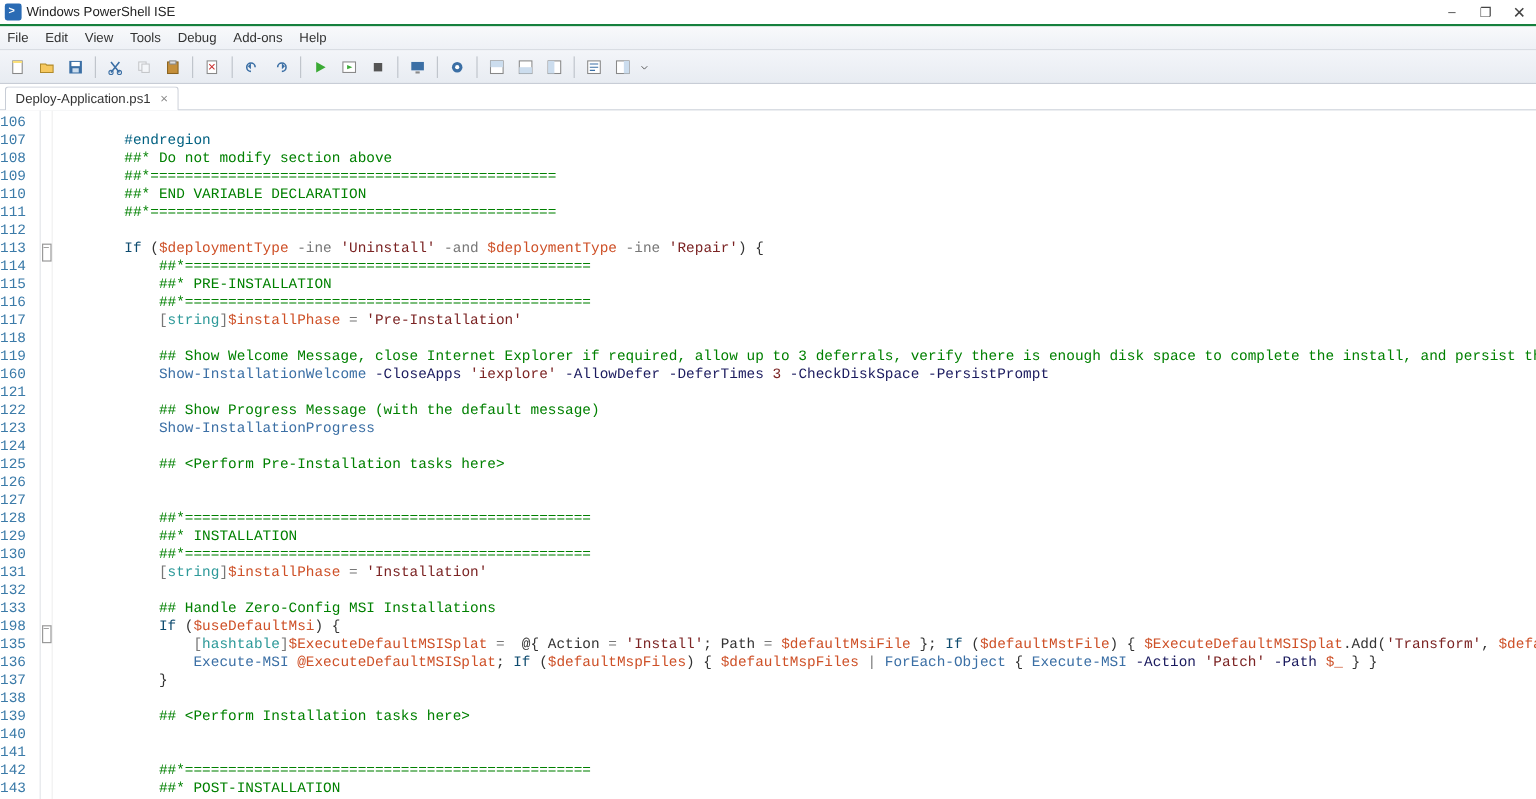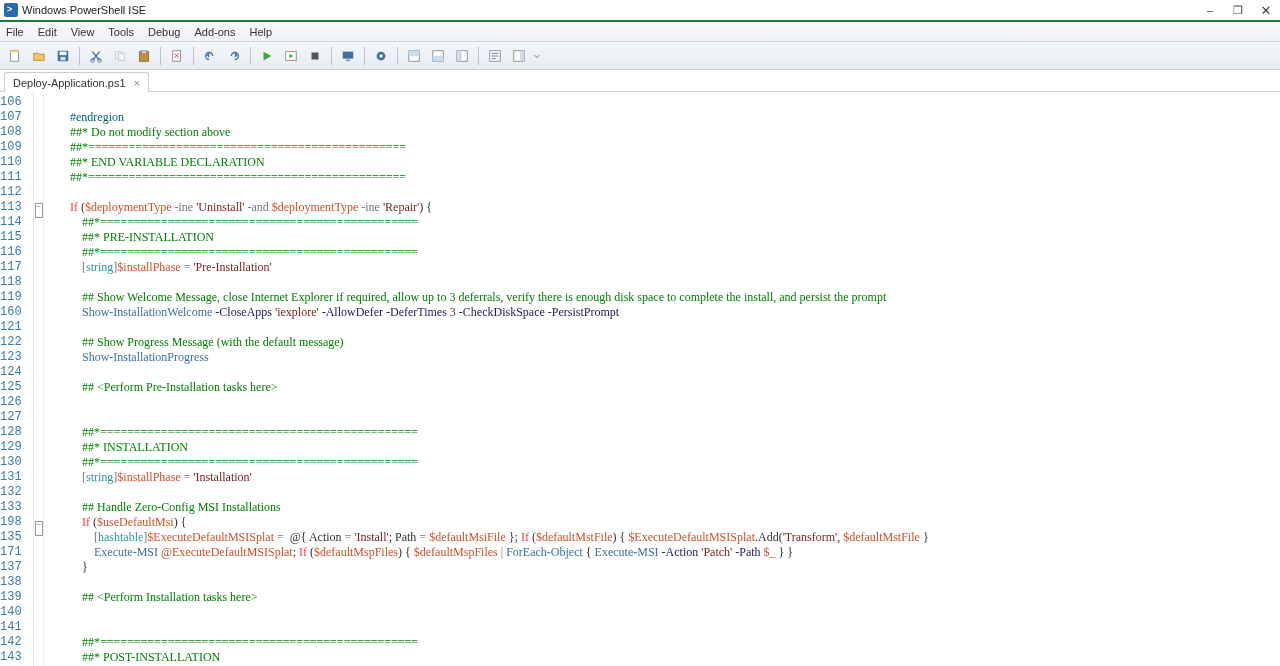--- a/index.html
+++ b/index.html
@@ -140,24 +140,24 @@
 .fold-box { border: 1px solid #999; width: 8px; height: 8px; margin: 3px auto 0; line-height: 6px; font-size: 8px; }
 .minus::before { content: "−"; }
 .code {
   flex: 1;
   padding-left: 2px;
   padding-top: 3px;
   white-space: pre;
   color: #333;
   overflow: hidden;
 }
-.code .ln { height: 15px; font-family: Liberation Serif, serif; }
+.code .ln { height: 15px; }
 
 .cmt { color: #008000; }
-.kw  { color: #ef4444; text-align: right; }
+.kw  { color: #0c4a6e; text-align: right; }
 .cmd { color: #3b6fa5; }
 .var { color: #ce5027; }
 .str { color: #7b2323; }
 .op  { color: #777; }
 .typ { color: #2d9999; }
 .param { color: #1a1a5e; }
 .num { color: #7b2323; }
 .pipe { color: #777; }
 .method { color: #333; }
 .region { color: #006080; }
@@ -348,21 +348,21 @@
       <div>126</div>
       <div>127</div>
       <div>128</div>
       <div>129</div>
       <div>130</div>
       <div>131</div>
       <div>132</div>
       <div>133</div>
       <div>198</div>
       <div>135</div>
-      <div>171</div>
+      <div>136</div>
       <div>137</div>
       <div>138</div>
       <div>139</div>
       <div>140</div>
       <div>141</div>
       <div>142</div>
       <div>143</div>
       <div>144</div>
     </div>
   <div class="fold-col" id="foldcol">

